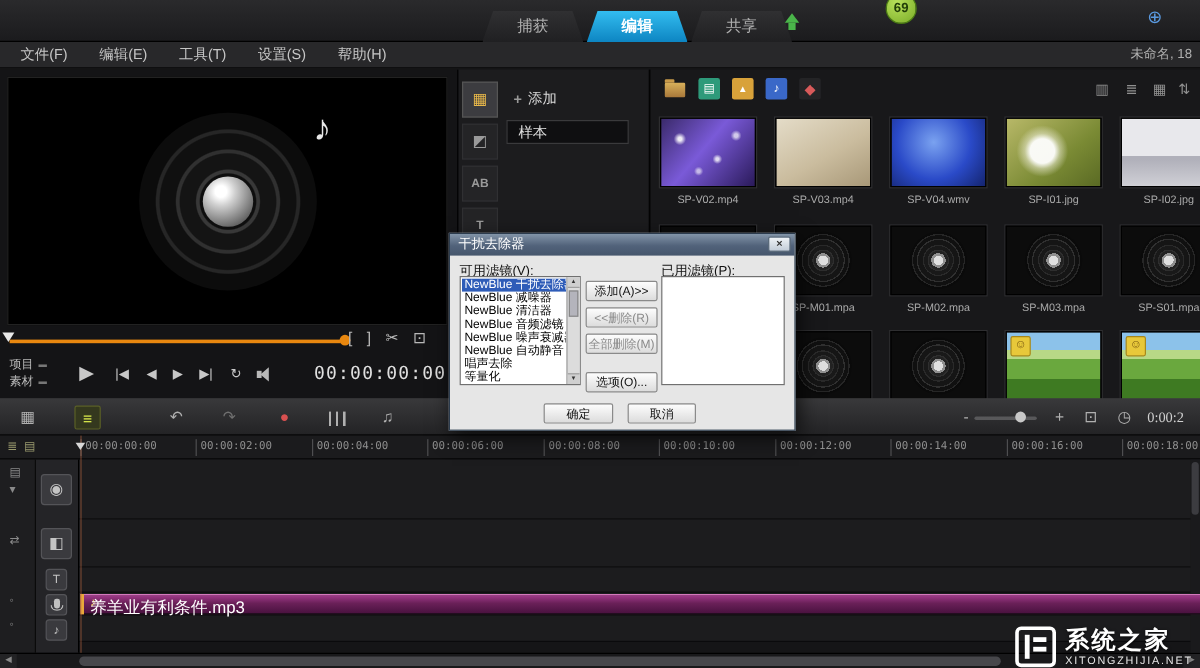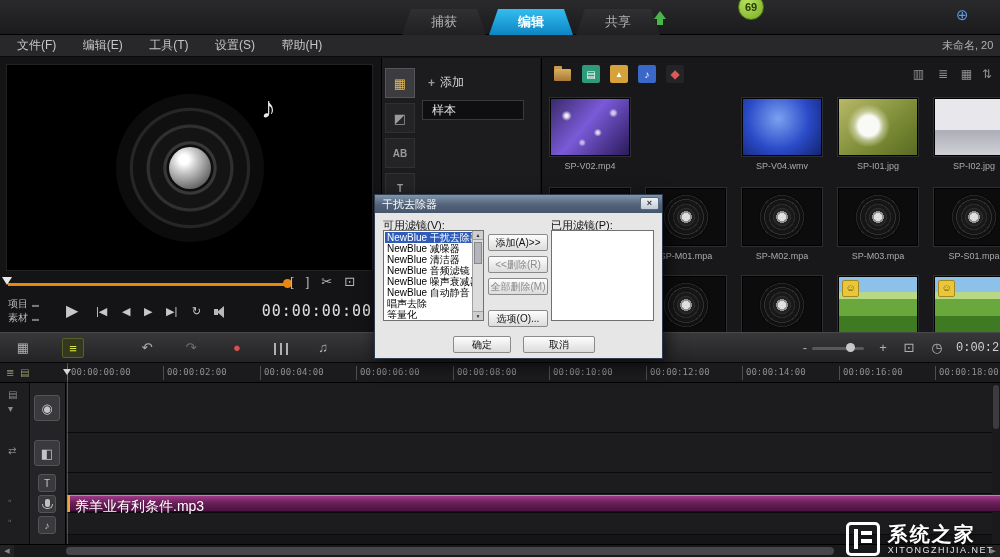--- a/index.html
+++ b/index.html
@@ -90,21 +90,21 @@
 
   
   .tl-toolbar{position:absolute;left:0;top:332px;width:1000px;height:31px;background:linear-gradient(#38383a,#232325);border-top:1px solid #48484a;border-bottom:1px solid #060606;}
   .tbtn{position:absolute;top:5px;width:22px;height:20px;color:#b0b0b0;font-size:13px;text-align:center;line-height:20px;}
   .tbtn.active{background:#34381e;border:1px solid #5a6026;color:#d4e44a;border-radius:2px;}
   .tbtn.red{color:#d85050;}
   .tbtn.dim{color:#707070;}
   .mixer{position:absolute;left:274px;top:10px;width:14px;height:12px;background:repeating-linear-gradient(90deg,#b0b0b0 0 2px,transparent 2px 6px);}
   .slider-track{position:absolute;left:812px;top:14px;width:52px;height:3px;background:#58585a;border-radius:2px;}
   .slider-handle{position:absolute;left:846px;top:10px;width:9px;height:9px;border-radius:50%;background:#c8c8c8;}
-  .tl-time{position:absolute;left:956px;top:8px;width:44px;overflow:hidden;font-family:Liberation Mono, monospace;font-size:12px;color:#d0d0d0;white-space:nowrap;}
+  .tl-time{position:absolute;left:956px;top:8px;width:44px;overflow:hidden;font-family:Liberation Serif, serif;font-size:12px;color:#d0d0d0;white-space:nowrap;}
 
   
   .ruler{position:absolute;left:0;top:363px;width:1000px;height:20px;background:#1b1b1d;border-bottom:1px solid #000;}
   .rtool{position:absolute;top:4px;font-size:10px;color:#9a9a6e;}
   .ruler-label{position:absolute;top:4px;font-size:9px;color:#8e8e8e;font-family:"DejaVu Sans Mono",monospace;}
   .ruler-label::before{content:"";position:absolute;left:-4px;top:-1px;width:1px;height:14px;background:#4e4e50;}
 
   
   .tracks{position:absolute;left:0;top:383px;width:1000px;height:161px;background:#151517;}
   .gutter{position:absolute;left:0;top:0;width:30px;height:100%;background:#1e1e20;border-right:1px solid #0a0a0a;}
@@ -171,21 +171,21 @@
     <span class="badge">69</span>
     <span class="globe">⊕</span>
   </header>
 
   <nav class="menubar">
     <span class="menu-item">文件(F)</span>
     <span class="menu-item">编辑(E)</span>
     <span class="menu-item">工具(T)</span>
     <span class="menu-item">设置(S)</span>
     <span class="menu-item">帮助(H)</span>
-    <span class="project-label">未命名, 20</span>
+    <span class="project-label">未命名, 18</span>
   </nav>
 
   <section class="preview">
     <div class="video">
       <div class="speaker">
         <div class="speaker-ball"></div>
       </div>
       <span class="vnote">♪</span>
     </div>
     <div class="scrub">
@@ -259,20 +259,24 @@
       </span>
     <span class="vicon" style="right:76px">▥</span>
     <span class="vicon" style="right:52px">≣</span>
     <span class="vicon" style="right:28px">▦</span>
     <span class="vicon" style="right:8px">⇅</span>
 
     <div class="cell" style="left:2px;top:40px">
       <div class="thumb t-sparkle"></div>
       <div class="clabel">SP-V02.mp4</div>
     </div>
+    <div class="cell" style="left:98px;top:40px">
+      <div class="thumb t-beige"></div>
+      <div class="clabel">SP-V03.mp4</div>
+    </div>
     <div class="cell" style="left:194px;top:40px">
       <div class="thumb t-blue"></div>
       <div class="clabel">SP-V04.wmv</div>
     </div>
     <div class="cell" style="left:290px;top:40px">
       <div class="thumb t-dandelion"></div>
       <div class="clabel">SP-I01.jpg</div>
     </div>
     <div class="cell" style="left:386px;top:40px">
       <div class="thumb t-winter"></div>
@@ -412,21 +416,21 @@
         <span class="lbs-thumb"></span>
         <span class="lbs-dn">▼</span>
       </div>
     </div>
     <div class="listbox" style="left:176px;top:35px;width:103px;height:91px"></div>
     <button class="dbtn" style="left:113px;top:39px;width:60px">添加(A)&gt;&gt;</button>
     <button class="dbtn dim" style="left:113px;top:61px;width:60px">&lt;&lt;删除(R)</button>
     <button class="dbtn dim" style="left:113px;top:83px;width:60px">全部删除(M)</button>
     <button class="dbtn" style="left:113px;top:115px;width:60px">选项(O)...</button>
     <button class="dbtn" style="left:78px;top:141px;width:58px">确定</button>
-    <button class="dbtn" style="left:148px;top:141px;width:72px">取消</button>
+    <button class="dbtn" style="left:148px;top:141px;width:57px">取消</button>
   </div>
 
   <div class="watermark">
     <span class="wm-logo">
         <i></i>
       </span>
     <span>
       <span class="wm-brand">系统之家</span>
       <span class="wm-site">XITONGZHIJIA.NET</span>
     </span>

